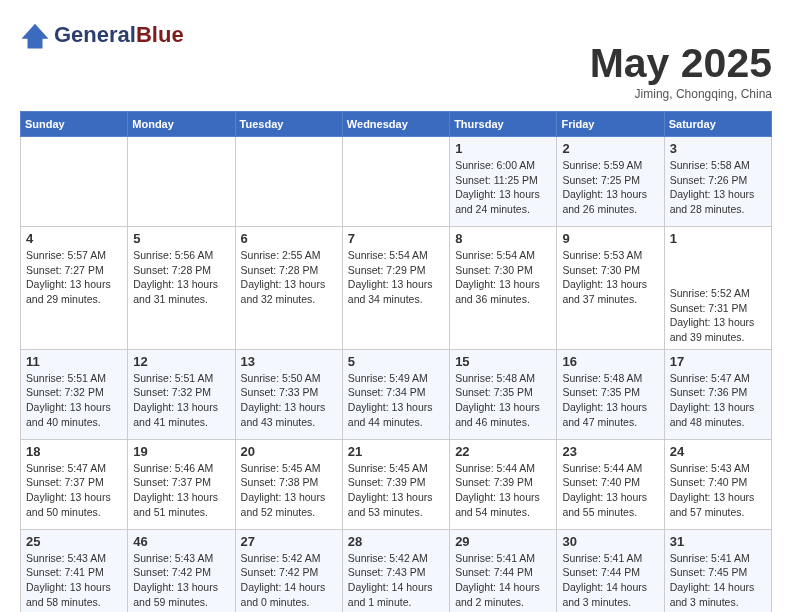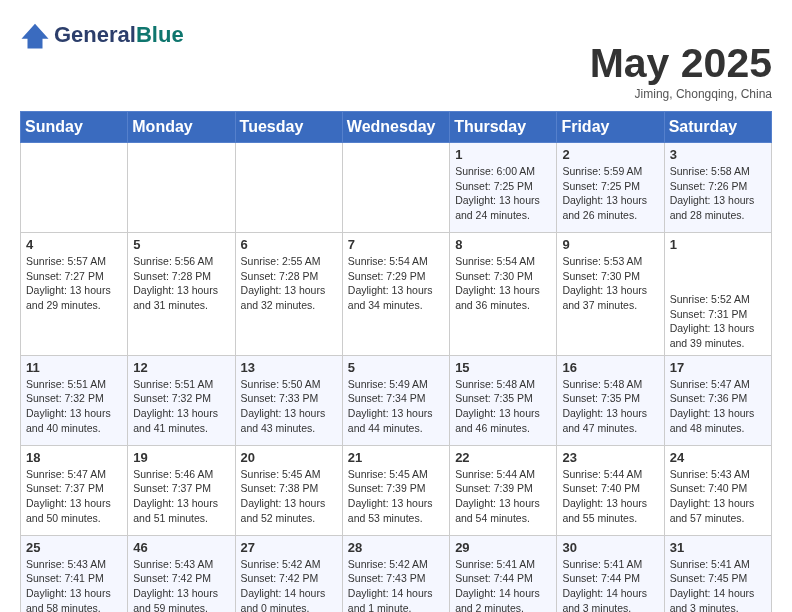--- a/index.html
+++ b/index.html
@@ -20,21 +20,21 @@
       display: flex;
       align-items: center;
     }
     .logo-text {
       font-size: 22px;
       font-weight: bold;
       color: #2c3e6b;
       line-height: 1.1;
     }
     .logo-text span {
-      color: #0f766e;
+      color: #7f1d1d;
     }
     .logo-icon {
       width: 30px;
       height: 30px;
       margin-right: 4px;
     }
     .title-block {
       text-align: right;
     }
     .month-title {
@@ -48,21 +48,21 @@
       color: #555;
     }
     table {
       width: 100%;
       border-collapse: collapse;
       table-layout: fixed;
     }
     thead th {
       background: #3a6bbf;
       color: #fff;
-      font-size: 16px;
+      font-size: 11px;
       font-weight: bold;
       padding: 6px 4px;
       text-align: left;
       border: 1px solid #5580cc;
     }
     tbody td {
       vertical-align: top;
       border: 1px solid #ccc;
       padding: 4px 5px;
       font-size: 11px;
@@ -121,21 +121,21 @@
   </thead>
   <tbody id="calendar-body">
   <tr>
         <td class="empty"></td>
         <td class="empty"></td>
         <td class="empty"></td>
         <td class="empty"></td>
         <td>
           <div class="day-number">1</div>
           <div class="day-info" style="white-space: pre-line;">Sunrise: 6:00 AM
-Sunset: 7:25 PM
+Sunset: 11:25 PM
 Daylight: 13 hours
 and 24 minutes.</div>
         </td>
         <td>
           <div class="day-number">2</div>
           <div class="day-info" style="white-space: pre-line;">Sunrise: 5:59 AM
 Sunset: 7:25 PM
 Daylight: 13 hours
 and 26 minutes.</div>
         </td>

